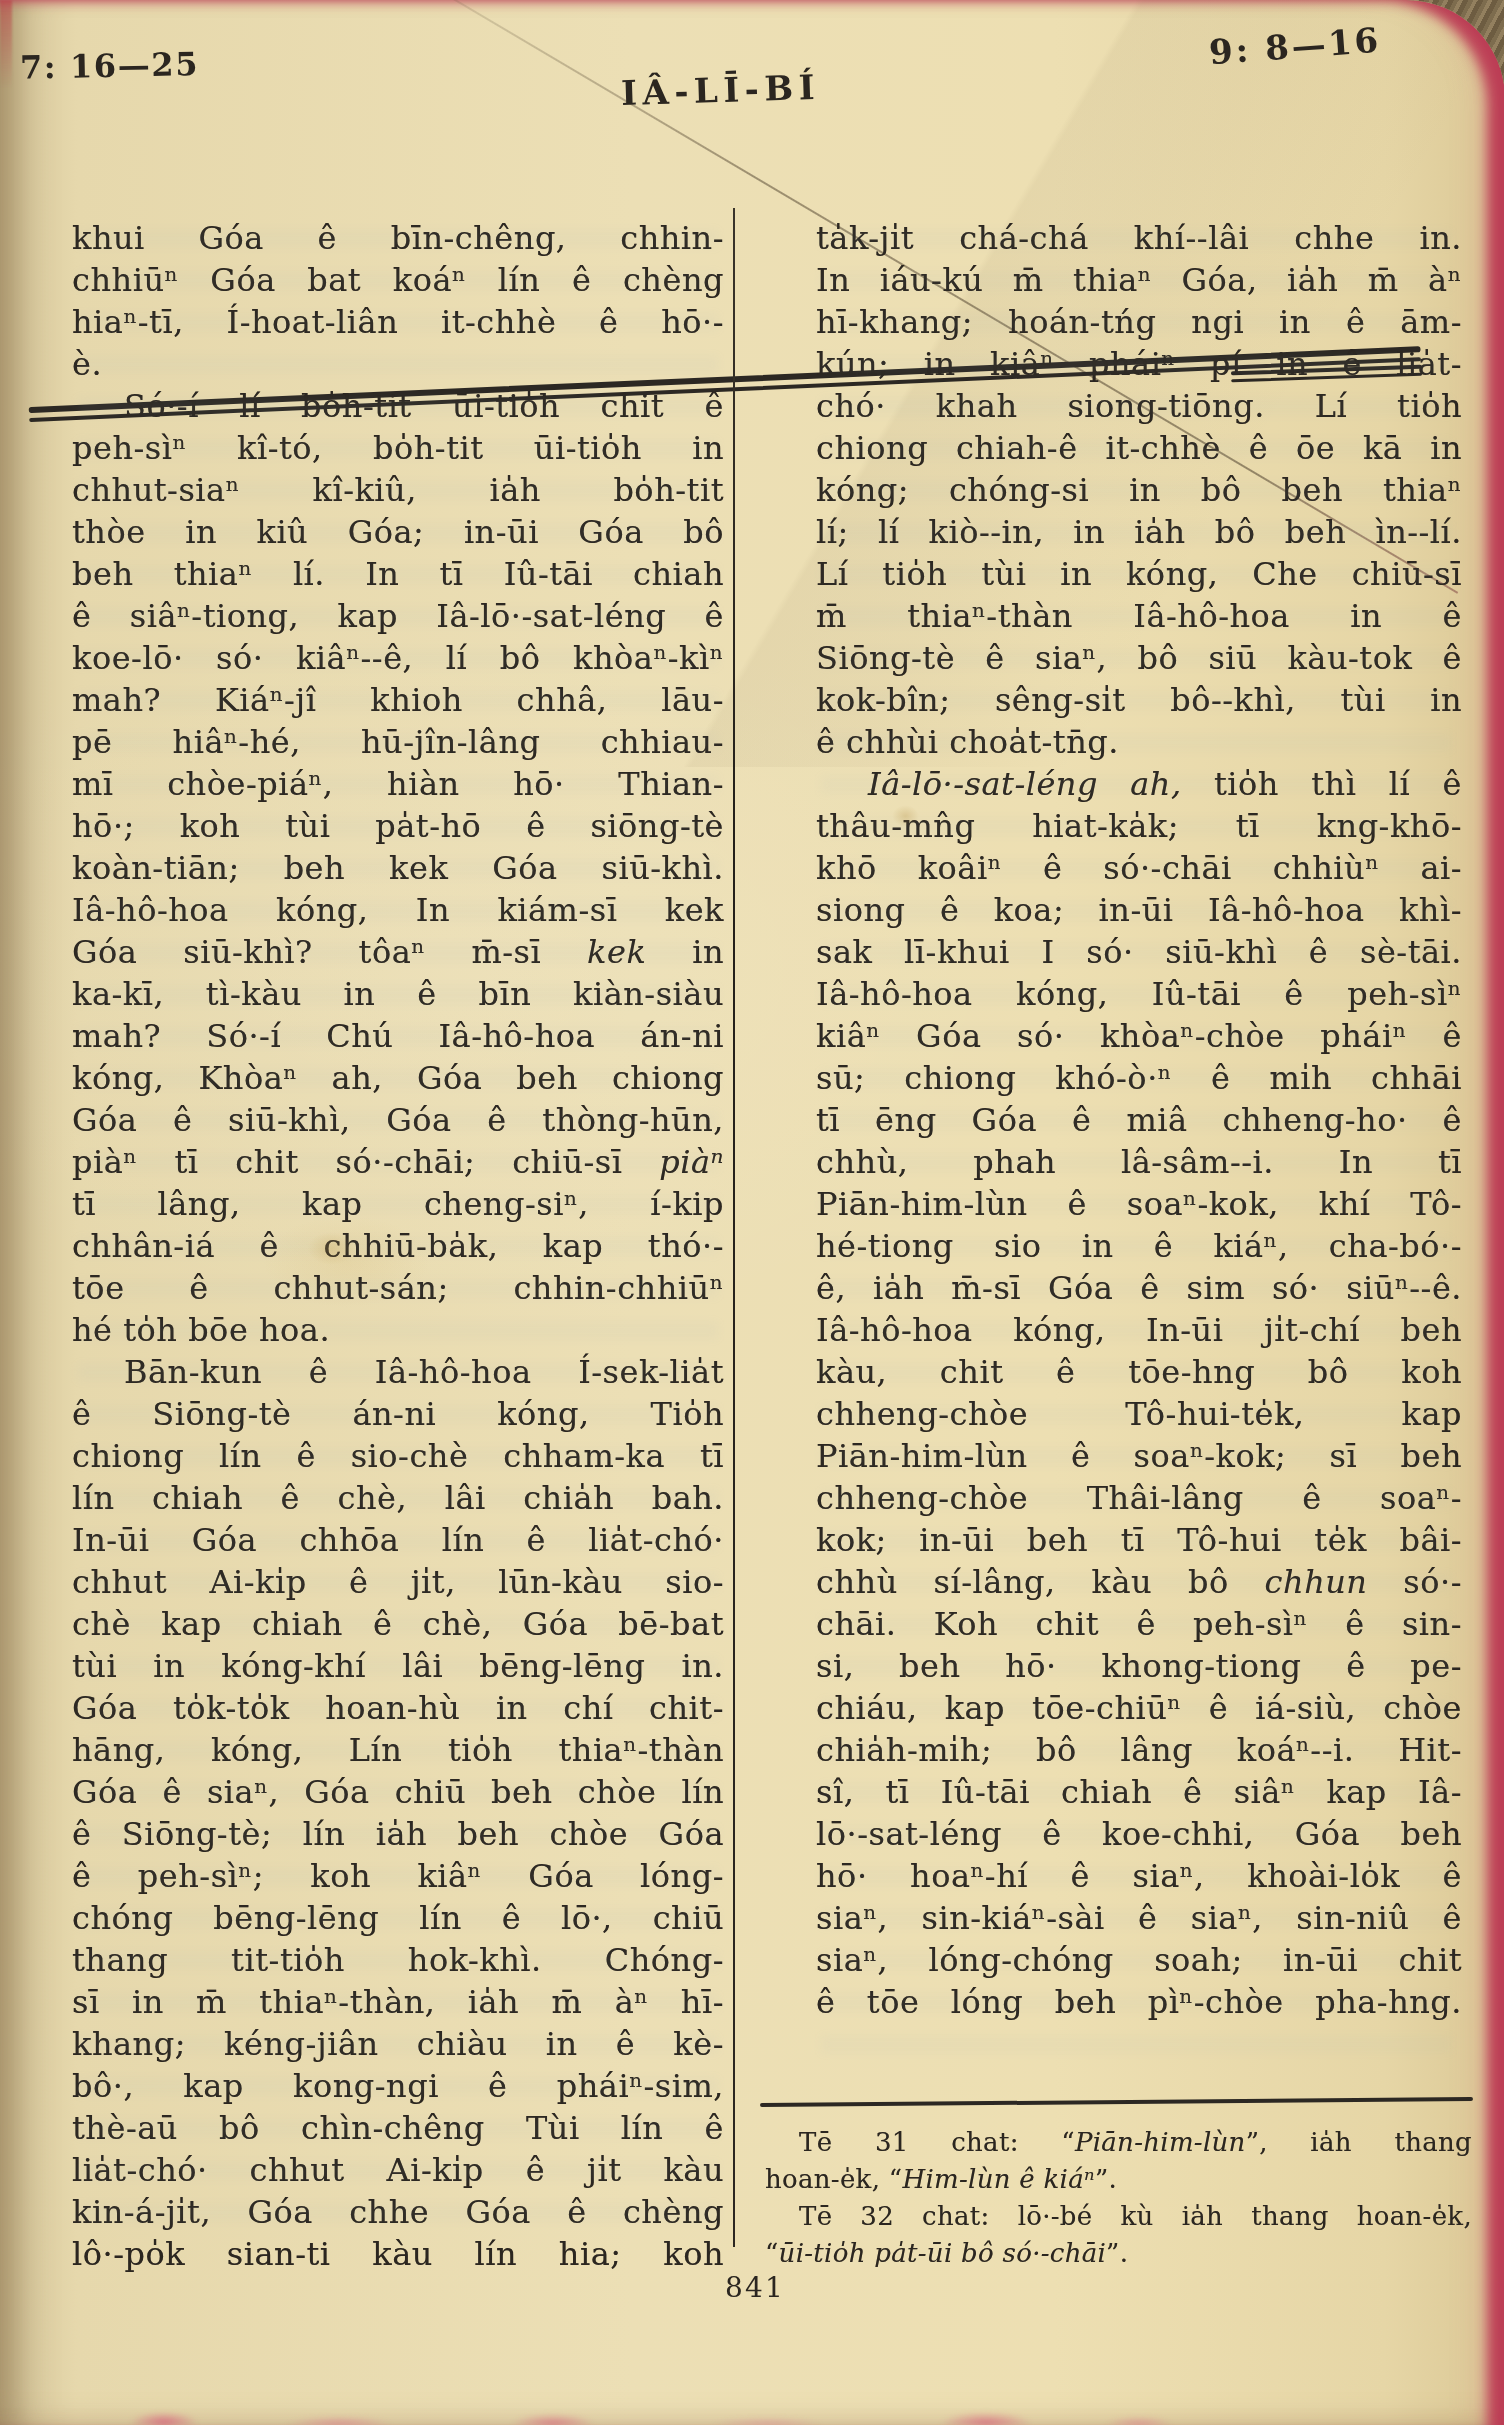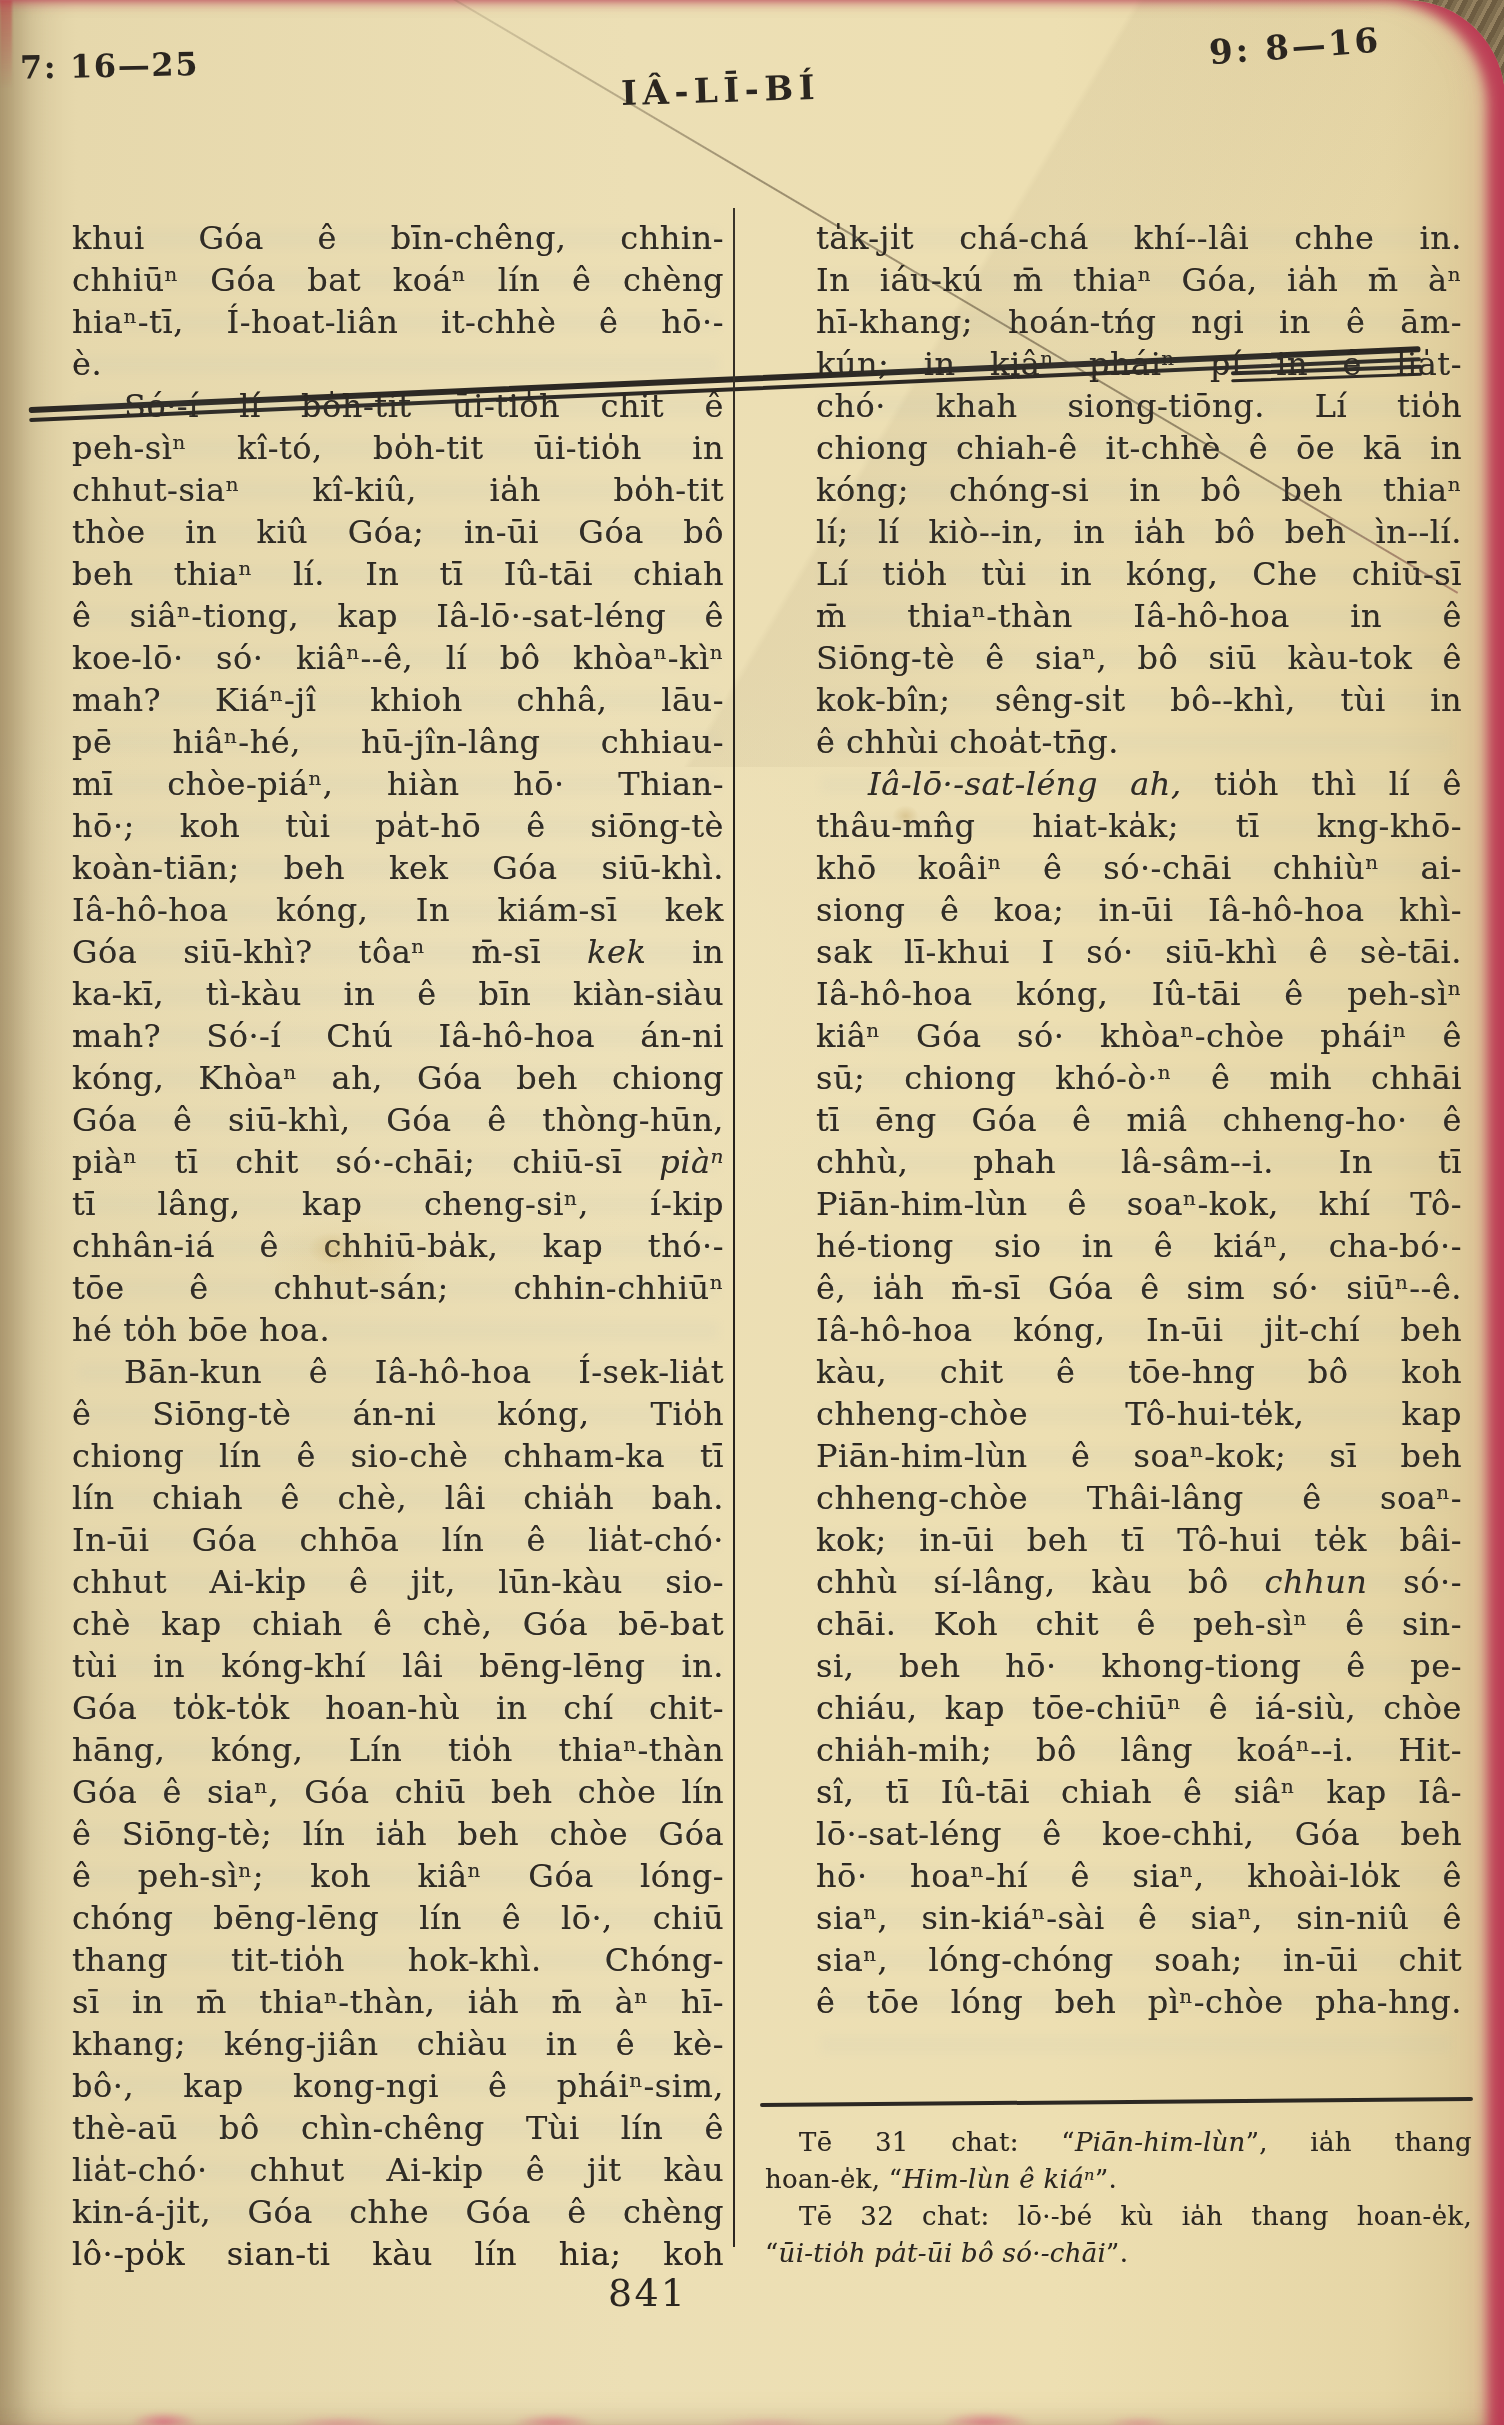--- a/index.html
+++ b/index.html
@@ -60,22 +60,22 @@
   .line.end::after{ content:none; }
   .line.ind{ padding-left:52px; }
   .it{ font-style:italic;margin-top:8px; }
   .fnrule{ position:absolute; left:760px; top:2100px; width:713px; height:4.4px;
            background:var(--rule); border-radius:2.2px; transform:rotate(-0.5deg); }
   .fn{ position:absolute; left:765px; top:2124px; width:707px; font-size:26px;
        line-height:37px; letter-spacing:0.3px; color:var(--ink);
        text-shadow:0 0 0.5px rgba(44,38,28,0.4); }
   .fn .line{ height:37px; }
   .fn .line.ind{ padding-left:34px; }
-  .pagenum{ position:absolute; left:608px; top:2271px; width:142px; text-align:left;
-            font-size:38px; letter-spacing:2.2px; color:var(--ink); }
+  .pagenum{ position:absolute; left:643px; top:2271px; width:142px; text-align:right;
+            font-size:28px; letter-spacing:2.2px; color:var(--ink); }
   .ghost{ position:absolute; pointer-events:none; opacity:0.5; filter:blur(5px);
           background:repeating-linear-gradient(180deg, rgba(150,170,182,0.12) 0 17.5px, transparent 17.5px 42px); }
   .g-left { left:77px;  top:230px; width:641px; height:1999px; }
   .g-right{ left:821px; top:230px; width:630px; height:1834px; }
   .stain-bottom{
     position:absolute; left:0; bottom:0; width:1505px; height:33px; filter:blur(2.7px);
     background:
       radial-gradient(49px 16.4px at 164px 30px,  rgba(214,100,125,0.85), transparent 70%),
       radial-gradient(77px 14.2px at 339px 33px, rgba(220,120,140,0.7), transparent 70%),
       radial-gradient(60px 16.4px at 553px 32px,rgba(214,100,125,0.75), transparent 70%),

